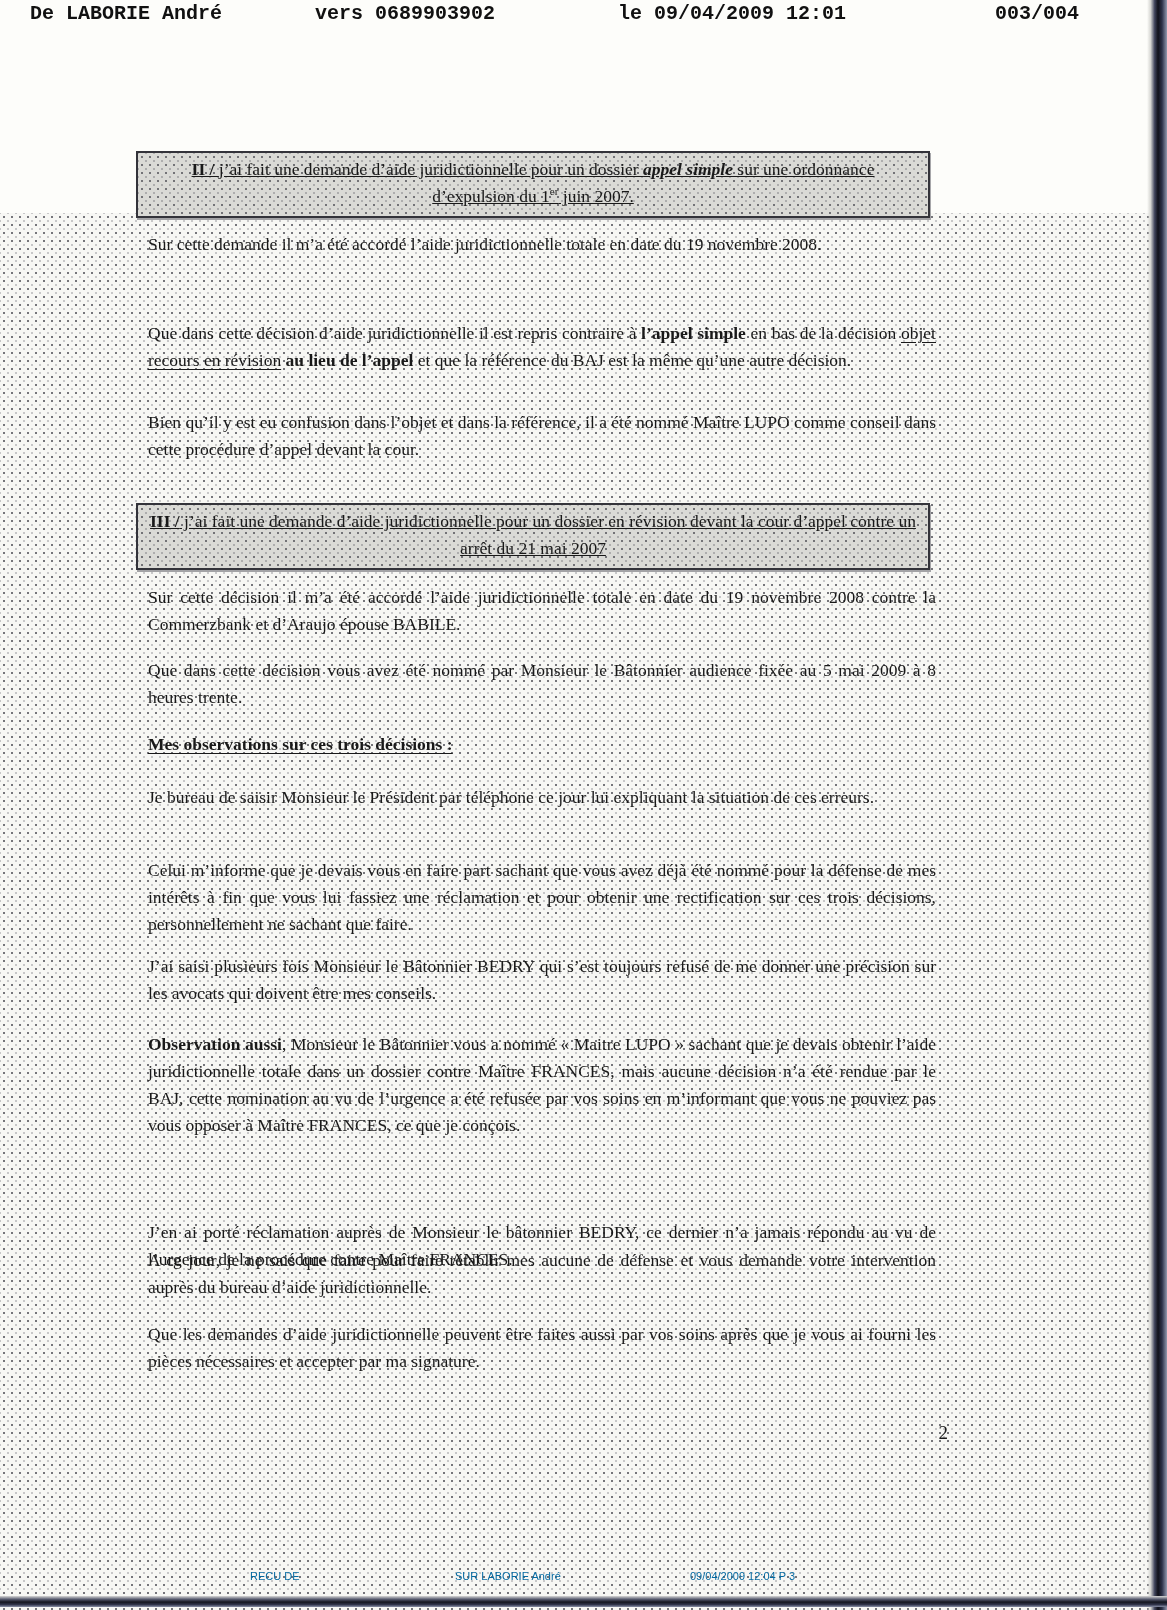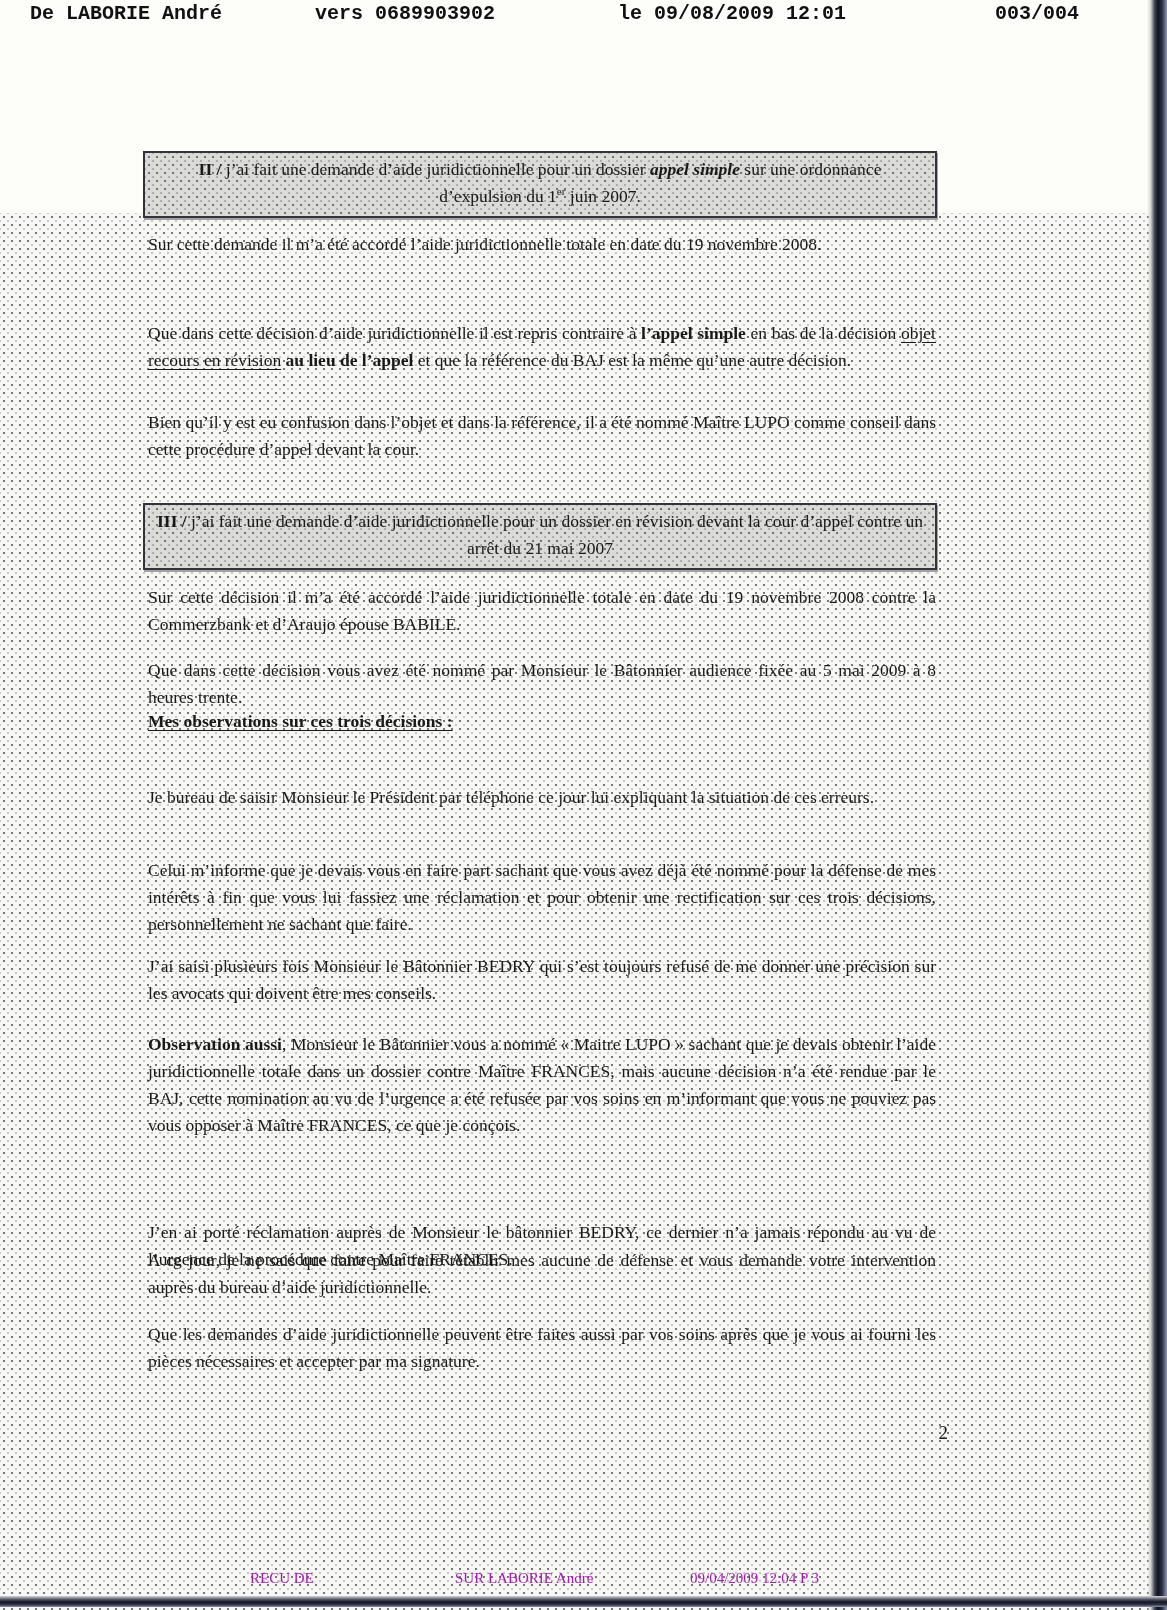--- a/index.html
+++ b/index.html
@@ -39,76 +39,77 @@
     font-weight:bold;font-size:20px;color:#111;white-space:pre;
   }
   .fh-from{left:30px}.fh-to{left:315px}.fh-date{left:618px}.fh-pages{left:995px}
   
   .block{
     position:absolute;left:148px;width:788px;
     font-size:17.5px;line-height:27px;color:#191919;
     text-align:justify;
   }
   .block.box{
-    left:143px;width:794px;box-sizing:border-box;
+    left:136px;width:794px;box-sizing:border-box;
     text-align:center;
     background-color:#dadad6;
     background-image:
       radial-gradient(circle, rgba(30,30,40,0.55) 0.9px, rgba(30,30,40,0) 1.5px),
       radial-gradient(circle, rgba(90,90,100,0.35) 0.9px, rgba(90,90,100,0) 1.5px);
     background-size:8px 8px, 8px 8px;
     background-position:0 0, 4px 4px;
     border:2px solid #33333a;
     box-shadow:1px 2px 0 rgba(60,60,70,0.45);
     padding:3px 12px 6px;
     line-height:27px;
+    text-decoration:underline;
   }
   .block.heading{text-align:left;}
   .run.b{font-weight:bold}
   .run.i{font-style:italic}
   .run.u{text-decoration:underline;text-underline-offset:3px;}
   sup.run{font-size:11px;line-height:0;}
   .block-0{top:151px}
   .block-1{top:231px}
   .block-2{top:320px}
   .block-3{top:409px}
   .block-4{top:503px}
   .block-5{top:584px}
   .block-6{top:657px}
-  .block-7{top:708px}
+  .block-7{top:731px}
   .block-8{top:784px}
   .block-9{top:857px}
   .block-10{top:953px}
   .block-11{top:1031px}
   .block-12{top:1219px}
   .block-13{top:1247px}
   .block-14{top:1321px}
   .page-number{
     position:absolute;top:1422px;left:848px;width:100px;
     text-align:right;font-size:19px;color:#1a1a1a;
   }
   
   .fax-footer span{
     position:absolute;top:1570px;
-    font-family:Liberation Serif, serif;
-    font-size:15px;color:#a21caf;white-space:pre;
+    font-family:Liberation Sans, sans-serif;
+    font-size:11px;color:#0369a1;white-space:pre;
   }
   .ff-recu{left:250px}.ff-sender{left:455px}.ff-ts{left:690px}
 </style>
 </head>
 <body>
 
 <div class="page">
 
   <div class="texture"></div>
 
   <div class="fax-header">
     <span class="fh-from">De LABORIE André</span>
     <span class="fh-to">vers 0689903902</span>
-    <span class="fh-date">le 09/08/2009 12:01</span>
+    <span class="fh-date">le 09/04/2009 12:01</span>
     <span class="fh-pages">003/004</span>
   </div>
 
   <div id="doc-body">
       <div class="block block-0 box"><span class="run b">II / </span><span class="run">j’ai fait une demande d’aide juridictionnelle pour un dossier </span><span class="run b i">appel simple</span><span class="run"> sur une ordonnance d’expulsion du 1</span><sup class="run">er</sup><span class="run"> juin 2007.</span></div>
       <div class="block block-1 para"><span class="run">Sur cette demande il m’a été accordé l’aide juridictionnelle totale en date du 19 novembre 2008.</span></div>
       <div class="block block-2 para"><span class="run">Que dans cette décision d’aide juridictionnelle il est repris contraire à </span><span class="run b">l’appel simple</span><span class="run"> en bas de la décision </span><span class="run u">objet recours en révision</span><span class="run"> </span><span class="run b">au lieu de l’appel</span><span class="run"> et que la référence du BAJ est la même qu’une autre décision.</span></div>
       <div class="block block-3 para"><span class="run">Bien qu’il y est eu confusion dans l’objet et dans la référence, il a été nommé Maître LUPO comme conseil dans cette procédure d’appel devant la cour.</span></div>
       <div class="block block-4 box"><span class="run b">III /</span><span class="run"> j’ai fait une demande d’aide juridictionnelle pour un dossier en révision devant la cour d’appel contre un arrêt du 21 mai 2007</span></div>
       <div class="block block-5 para"><span class="run">Sur cette décision il m’a été accordé l’aide juridictionnelle totale en date du 19 novembre 2008 contre la Commerzbank et d’Araujo épouse BABILE.</span></div>

